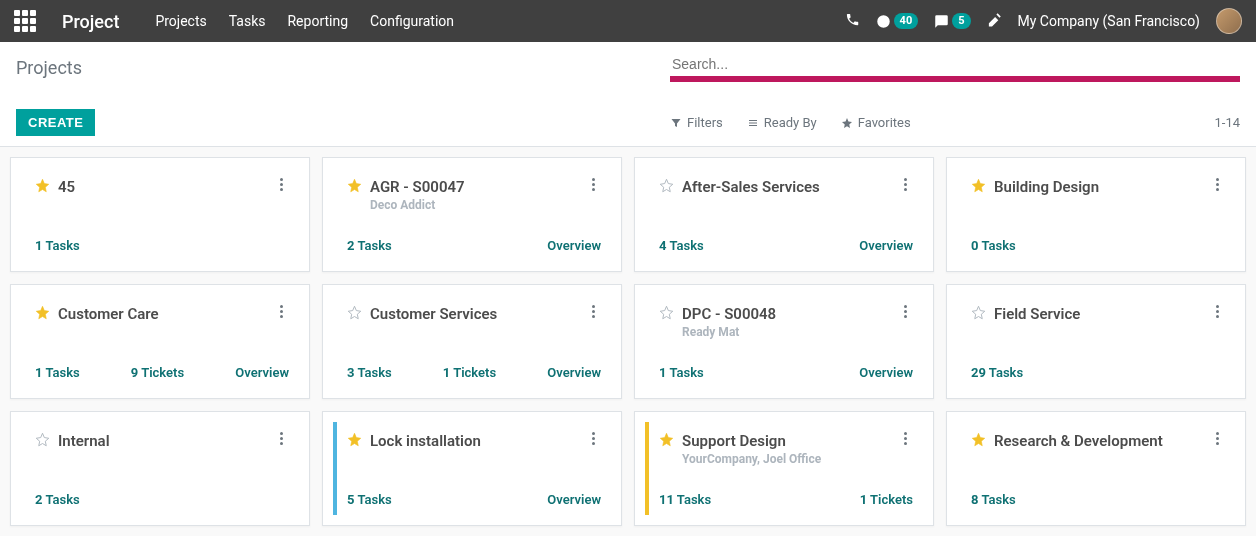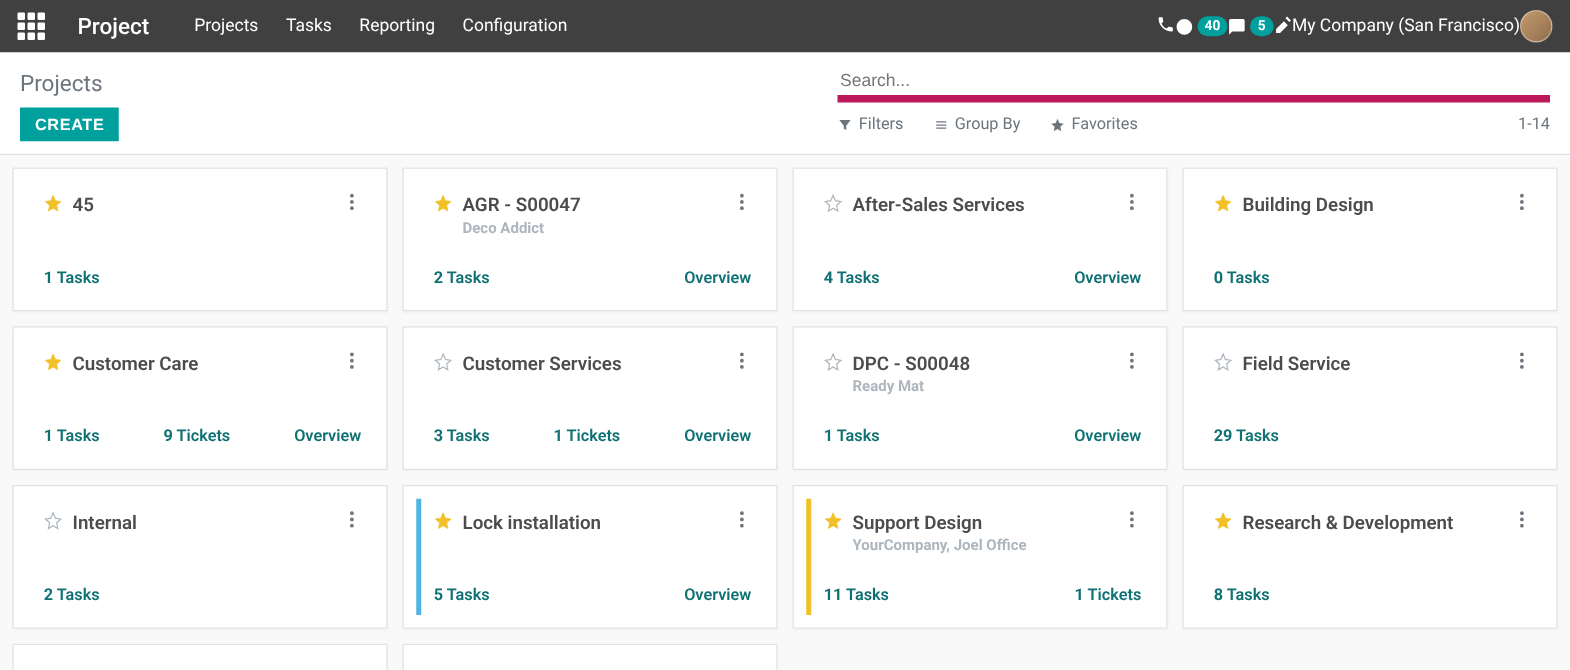--- a/index.html
+++ b/index.html
@@ -5,33 +5,33 @@
   * { box-sizing: border-box; margin: 0; padding: 0; }
   body { font-family: -apple-system, BlinkMacSystemFont, "Segoe UI", Roboto, "Helvetica Neue", Arial, sans-serif; background: #f9f9f9; overflow: hidden; width: 1256px; height: 536px; }
 
   
   .navbar { height: 42px; background: #404040; display: flex; align-items: center; color: #fff; padding: 0 14px; }
   .apps-icon { width: 22px; height: 22px; display: grid; grid-template-columns: repeat(3,1fr); grid-template-rows: repeat(3,1fr); gap: 2px; cursor: pointer; }
   .apps-icon span { background: #fff; border-radius: 1px; }
   .brand { font-size: 18px; font-weight: 500; margin-left: 26px; margin-right: 36px; }
   .nav-links { display: flex; gap: 22px; font-size: 14px; }
   .nav-links a { color: #fff; text-decoration: none; cursor: pointer; }
-  .nav-right { margin-left: auto; display: flex; align-items: center; font-size: 14px; }
+  .nav-right { margin-left: auto; display: flex; align-items: center; gap: 16px; font-size: 14px; }
   .badge-pill { display: inline-flex; align-items: center; gap: 3px; }
   .badge-num { background: #00a09d; color: #fff; font-size: 11px; font-weight: 700; padding: 0 6px; border-radius: 9px; line-height: 16px; min-width: 18px; text-align: center; }
   .icon-svg { width: 15px; height: 15px; fill: #fff; }
   .avatar { width: 26px; height: 26px; border-radius: 50%; background: linear-gradient(135deg,#c49a6c,#8f6e4d); border: 1px solid rgba(255,255,255,.4); }
 
   
   .control-panel { background: #fff; border-bottom: 1px solid #dee2e6; padding: 10px 16px 10px 16px; }
   .cp-row1 { display: flex; align-items: center; }
   .breadcrumb { font-size: 18px; color: #6c757d; }
   .search-wrap { margin-left: auto; width: 570px; position: relative; }
   .search-input { width: 100%; border: none; border-bottom: 6px solid #be185d; font-size: 14px; padding: 4px 2px; outline: none; color: #6c757d; }
-  .cp-row2 { display: flex; margin-top: 4px; gap: 48px; }
+  .cp-row2 { display: flex; margin-top: 27px; gap: 48px; }
   .create-btn { background: #00a09d; color: #fff; border: none; padding: 6px 12px; font-size: 13px; font-weight: 700; letter-spacing: .5px; cursor: pointer; }
   .search-actions { margin-left: auto; width: 570px; display: flex; align-items: center; gap: 24px; font-size: 13px; color: #6c757d; }
   .sa-item { display: inline-flex; align-items: center; gap: 5px; cursor: pointer; }
   .sa-icon { width: 12px; height: 12px; fill: #6c757d; }
   .pager { margin-left: auto; font-size: 13px; color: #6c757d; }
 
   
   .kanban { padding: 10px; display: grid; grid-template-columns: repeat(4, 1fr); gap: 12px; }
   .card { background: #fff; border: 1px solid #dee2e6; display: flex; padding: 10px; height: 115px; box-shadow: 0 1px 2px rgba(0,0,0,.04); }
   .card-bar { width: 4px; flex: 0 0 4px; }
@@ -109,21 +109,21 @@
       <span class="sa-item">
         <svg class="sa-icon" viewBox="0 0 24 24">
             <path d="M3 4h18l-7 9v7l-4-2v-5L3 4z"></path>
           </svg>
         <span>Filters</span>
       </span>
       <span class="sa-item">
         <svg class="sa-icon" viewBox="0 0 24 24">
             <path d="M4 6h16v2H4zM4 11h16v2H4zM4 16h16v2H4z"></path>
           </svg>
-        <span>Group By</span>
+        <span>Ready By</span>
       </span>
       <span class="sa-item">
         <svg class="sa-icon" viewBox="0 0 24 24">
             <path d="M12 2l2.9 6.9L22 10l-5.5 4.8L18 22l-6-3.6L6 22l1.5-7.2L2 10l7.1-1.1z"></path>
           </svg>
         <span>Favorites</span>
       </span>
       <span class="pager">1-14</span>
     </div>
   </div>

